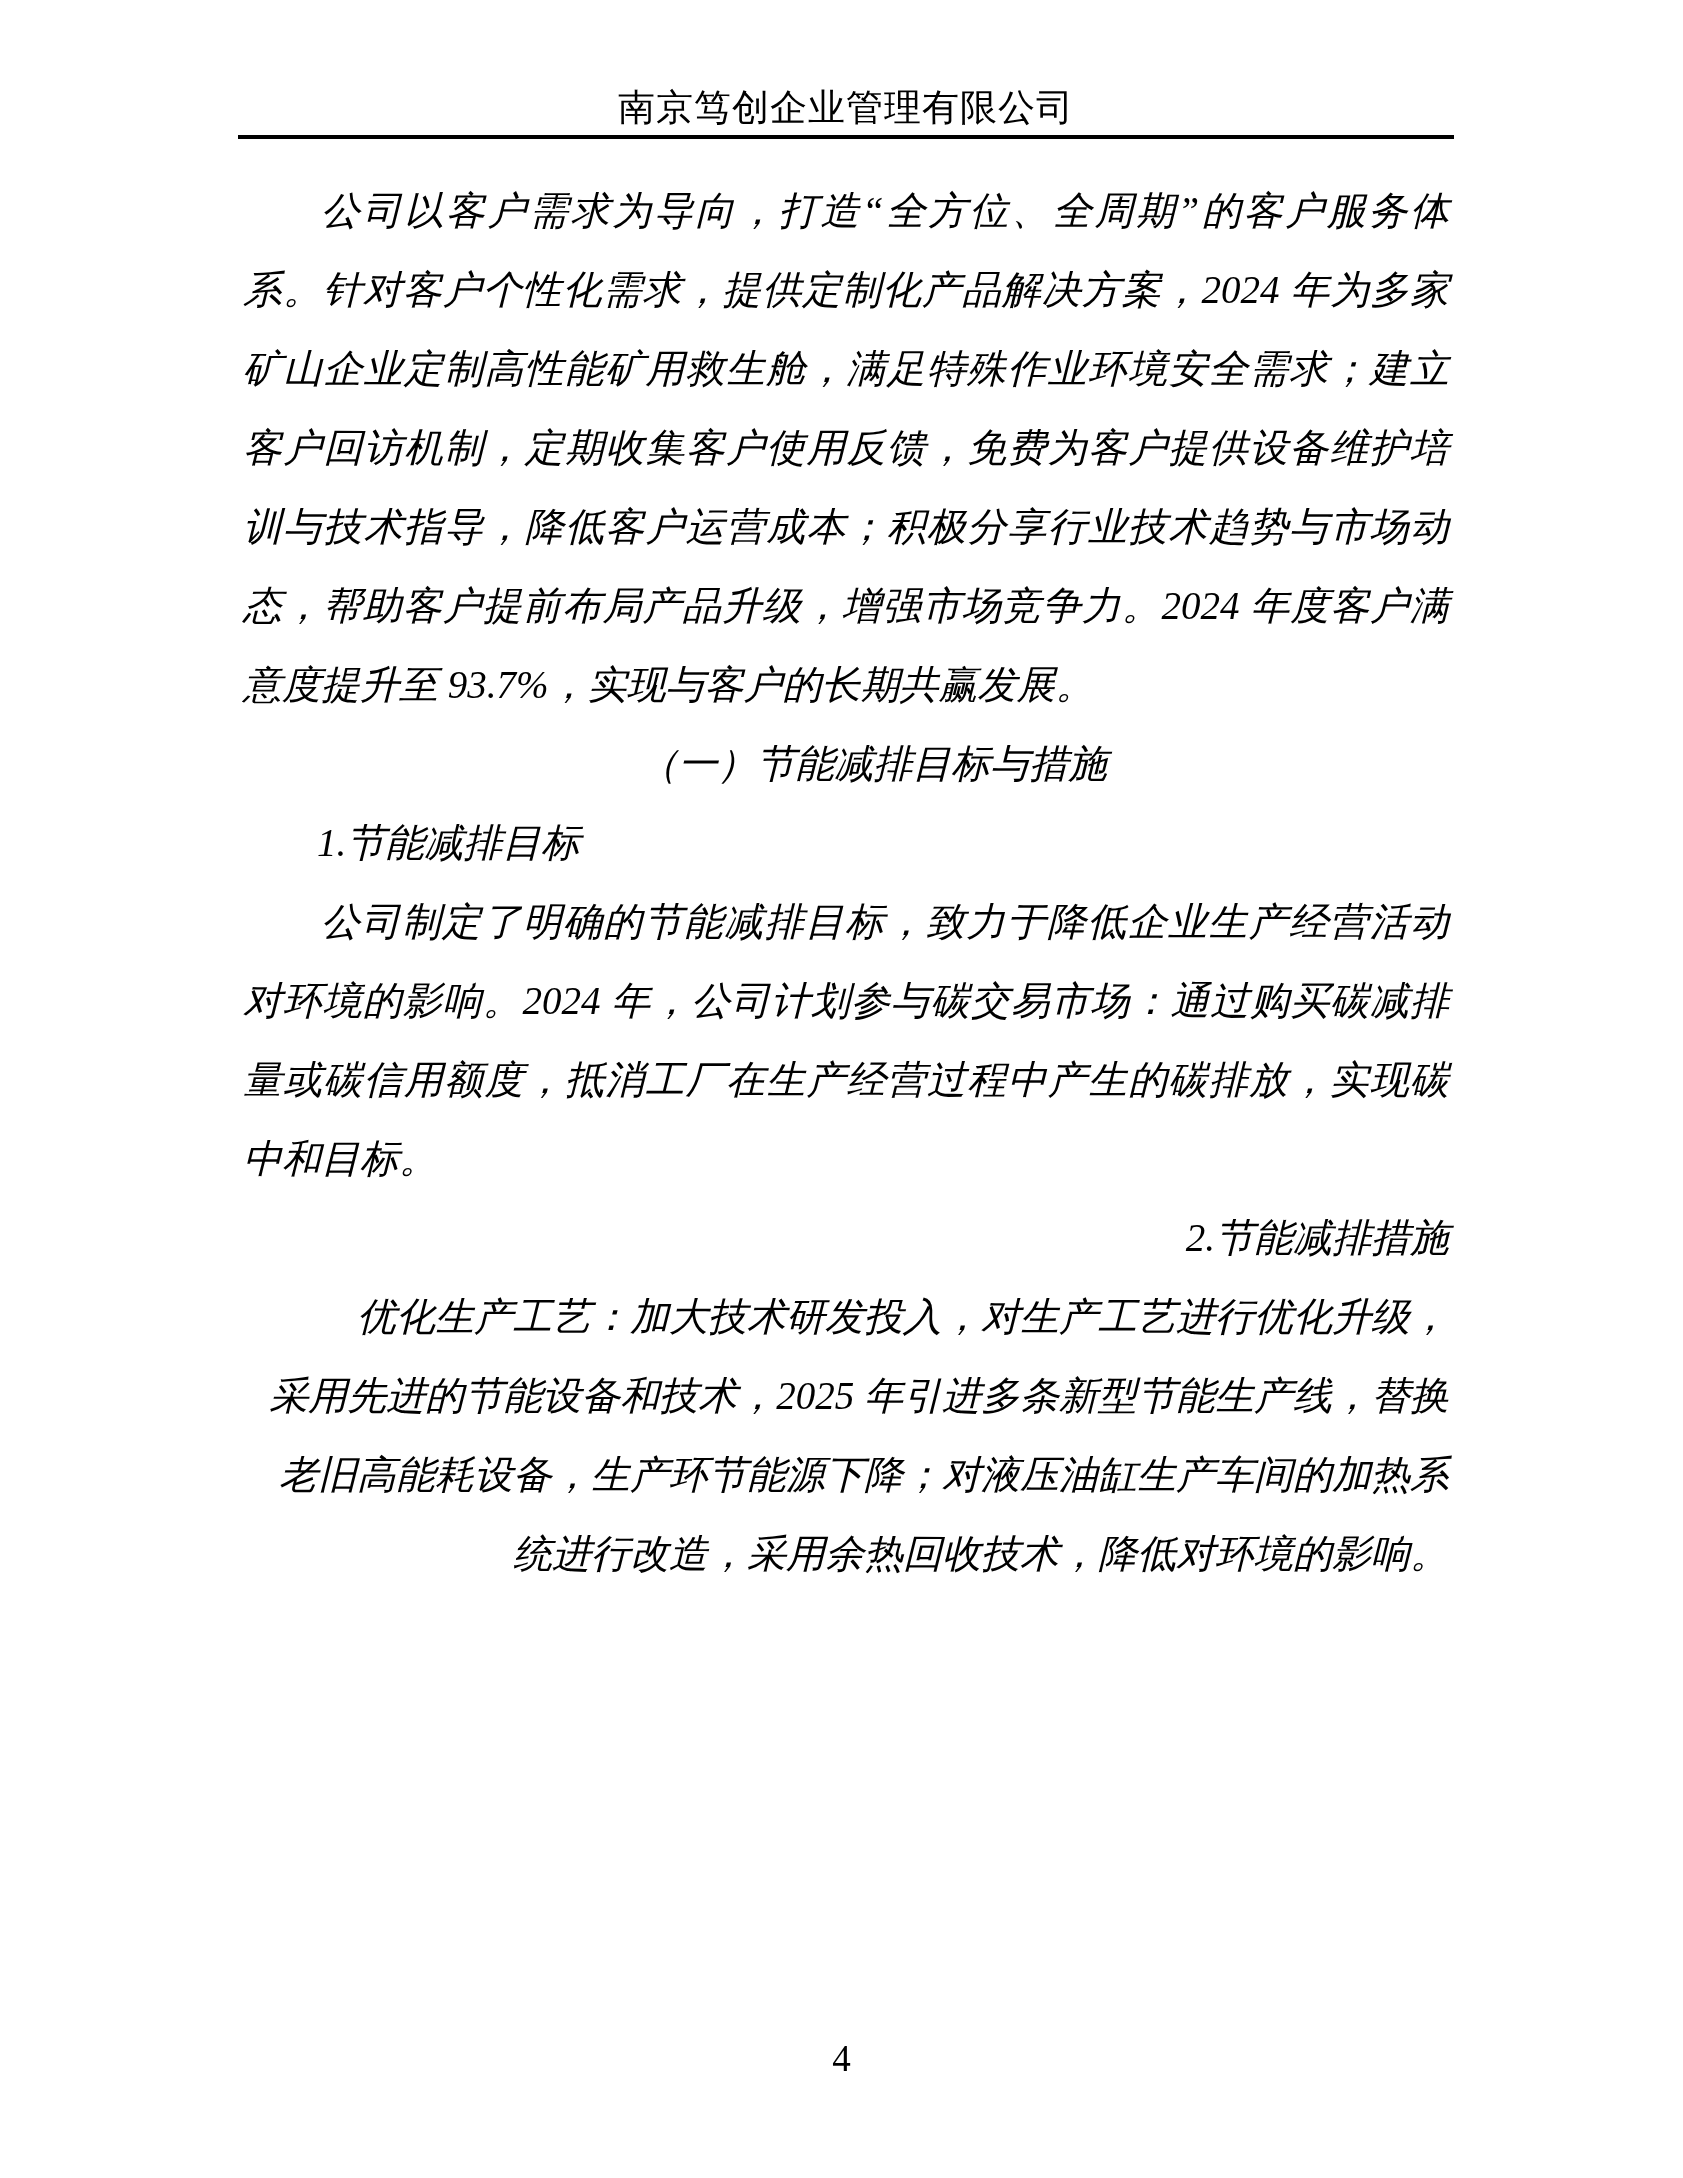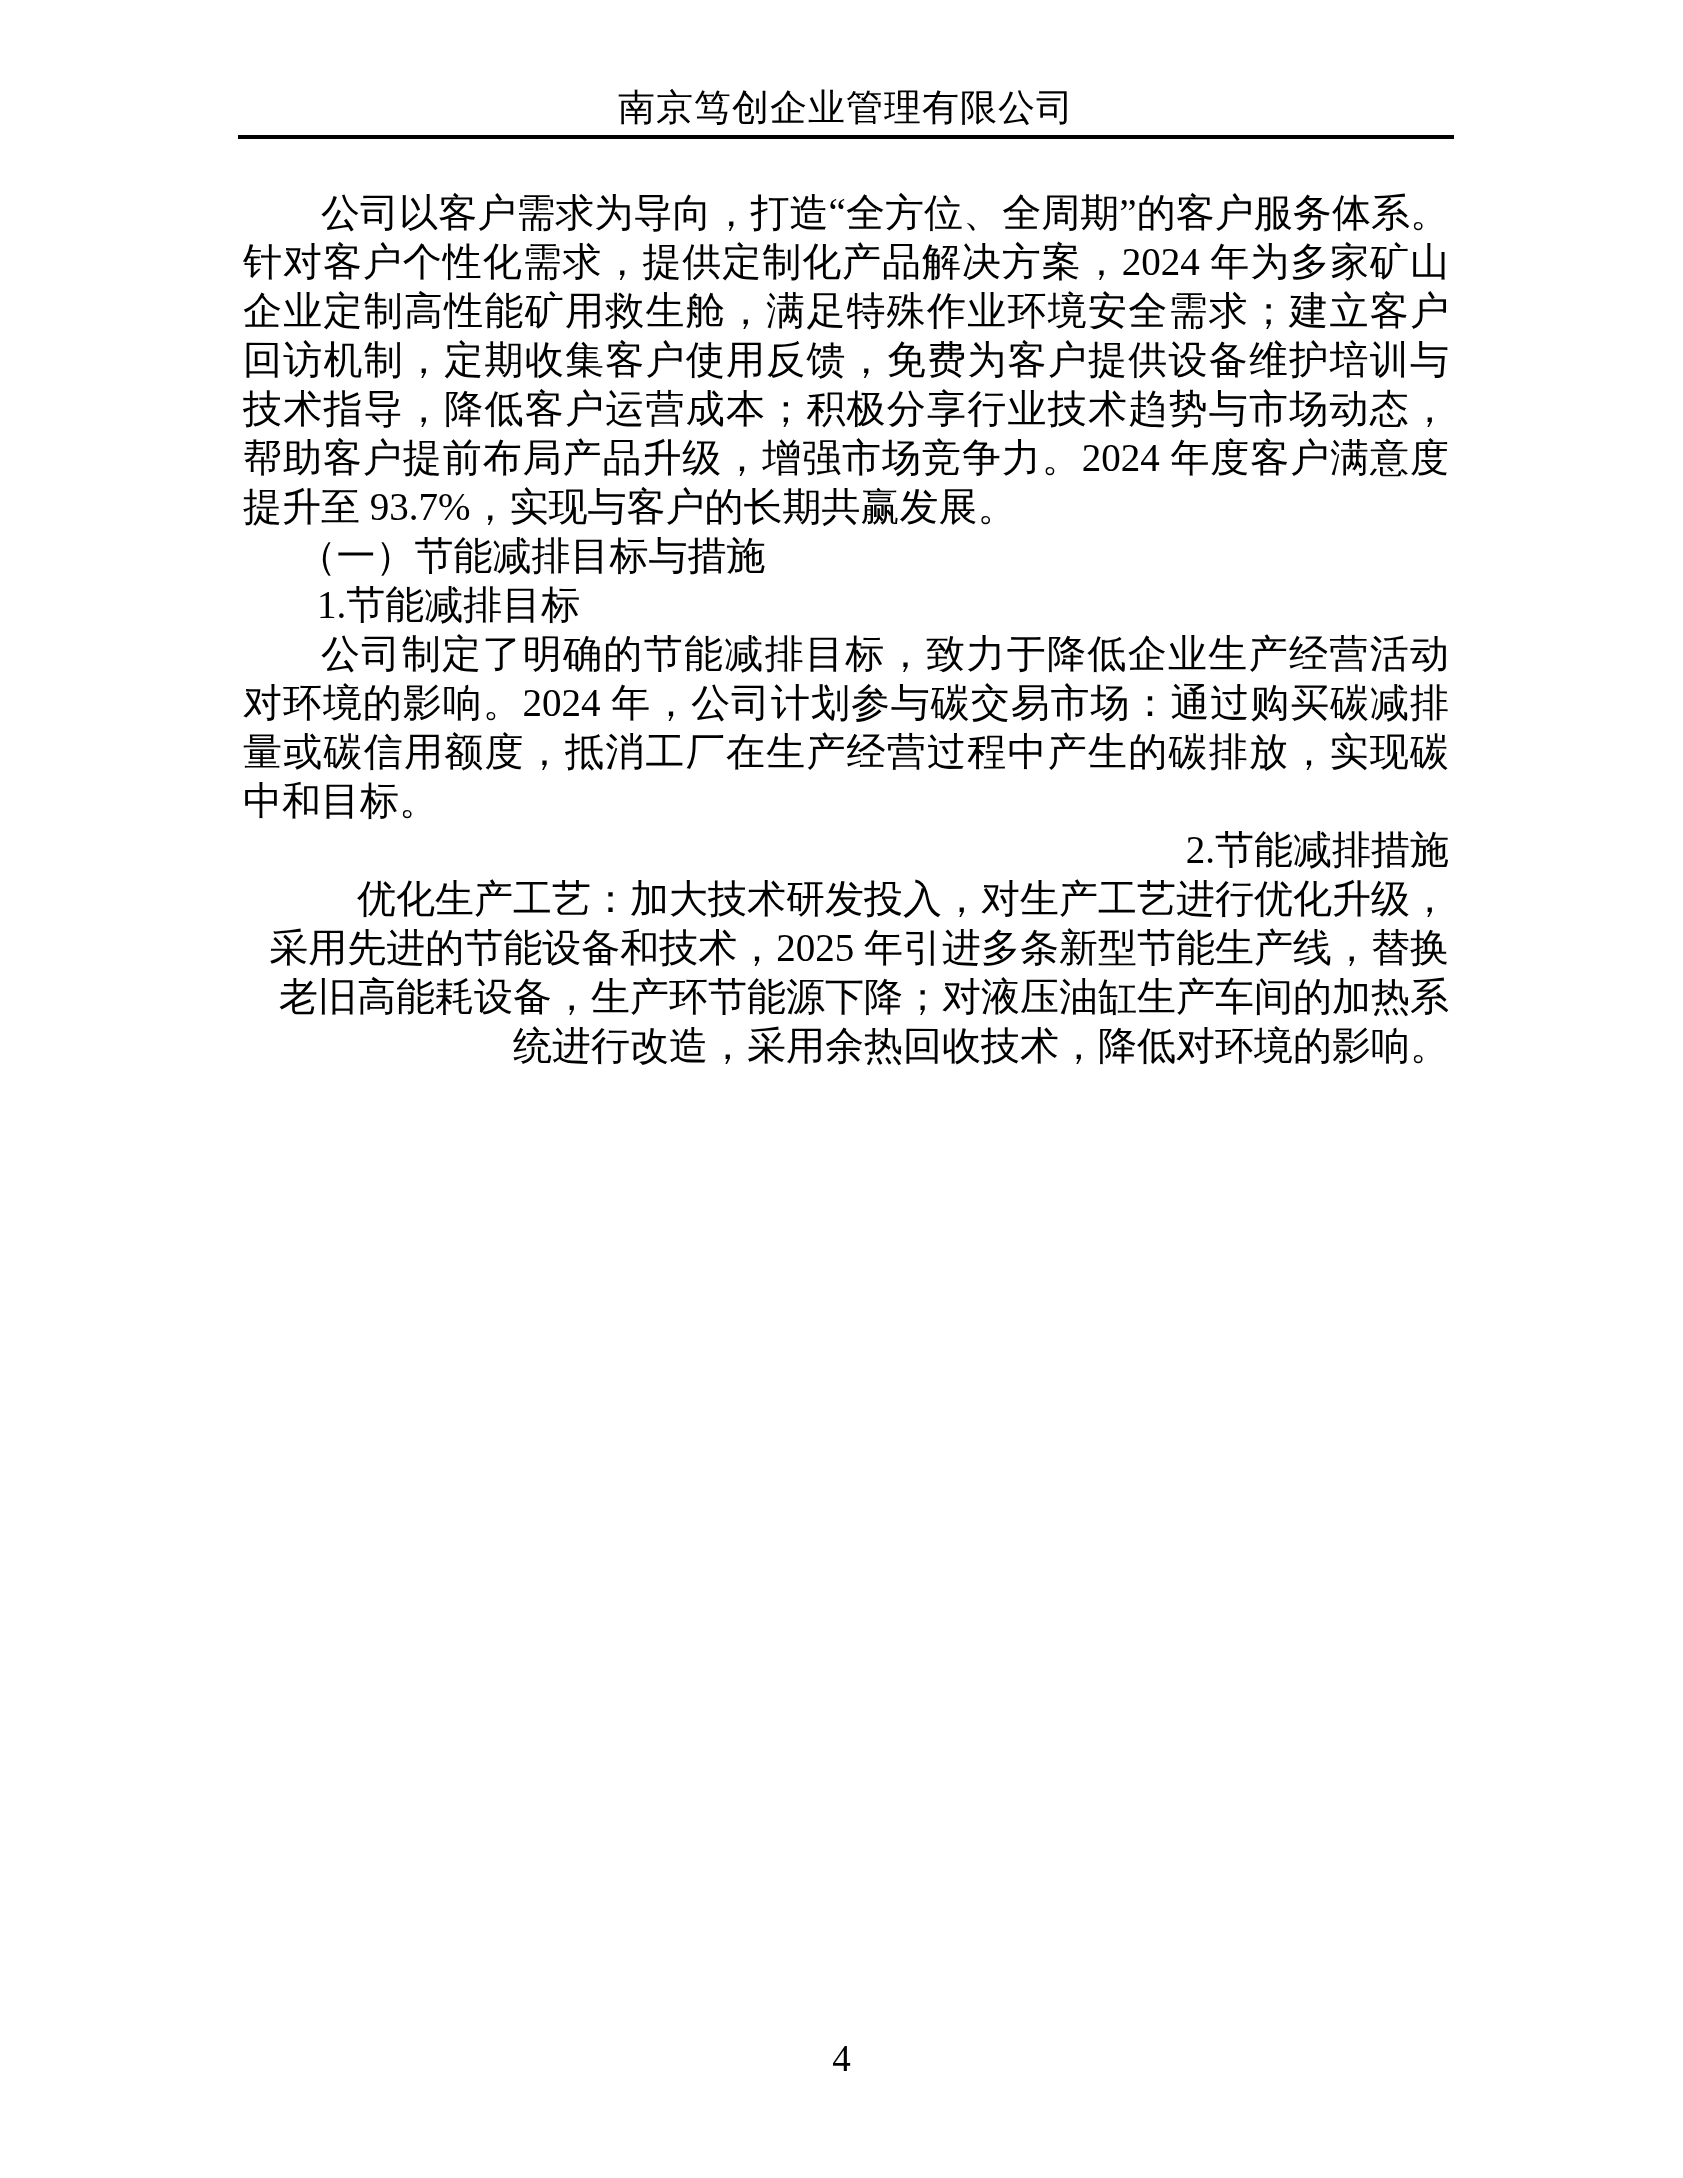--- a/index.html
+++ b/index.html
@@ -31,37 +31,38 @@
     position: absolute;
     top: 135px;
     left: 238px;
     width: 1216px;
     height: 0;
     border-top: 4px solid #000000;
   }
   
   .content {
     position: absolute;
-    top: 188px;
+    top: 171px;
     left: 243px;
     width: 1206px;
     font-size: 39px;
-    line-height: 49px;
+    line-height: 79px;
     text-align: justify;
+    font-style: italic;
   }
   .content p, .content h2, .content h3, .content h4 {
     margin: 0;
     padding: 0;
     font-size: 39px;
     font-weight: normal;
   }
   .para-indent   { text-indent: 2em; }
   .para-indent-lg{ text-indent: 2.5em; }
   .h-section     { text-indent: 1.6em; text-align: left; }
-  .h-sub         { text-indent: 1.4em; text-align: left; margin-top: 5px; }
+  .h-sub         { text-indent: 1.4em; text-align: center; margin-top: 5px; }
   .h-num         { text-indent: 1.9em; text-align: left; margin-top: 6px; }
   .gap-sm { margin-top: 8px; text-align: right; }
   .gap-md { margin-top: 20px; }
   .gap-lg { margin-top: 26px; }
   
   .doc-footer {
     position: absolute;
     top: 2037px;
     left: 0;
     width: 1683px;

